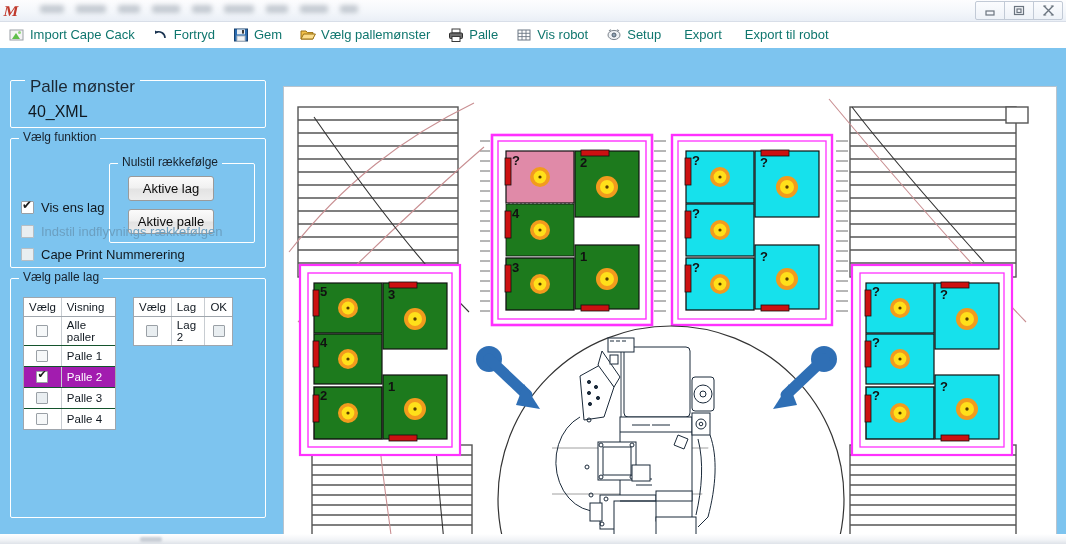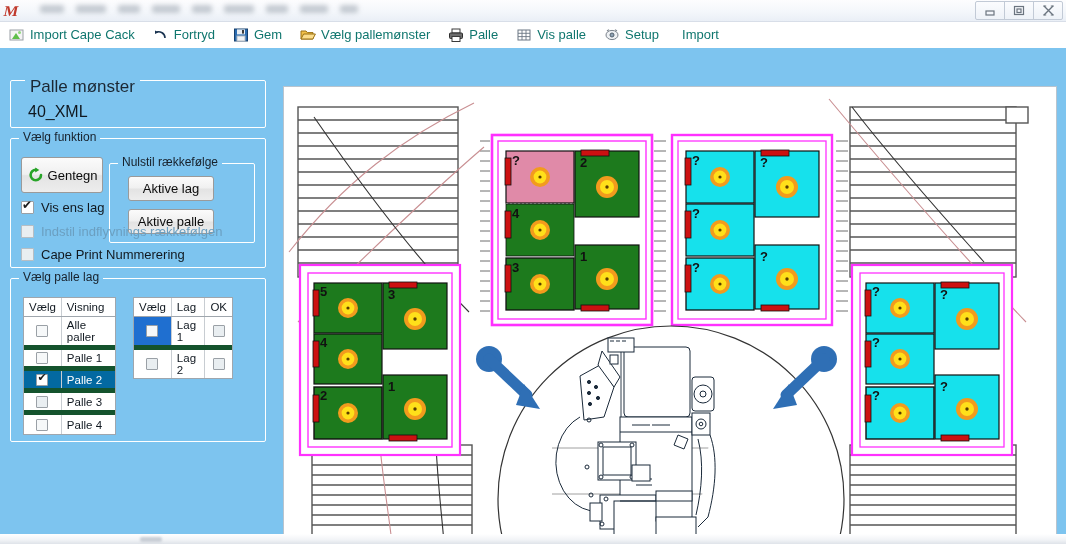--- a/index.html
+++ b/index.html
@@ -121,38 +121,38 @@
   .cbox.checked::after {
     content: "✔"; position: absolute; left: 0px; top: -3px;
     font-size: 12px; color: #1b1b1b; line-height: 13px;
   }
   .cbox.dim { background: #e9eef1; border-color: #b7bec4; }
   #cb-vis-ens { left: 10px; top: 61px; color: #11181f; }
   #cb-indflyv { left: 10px; top: 85px; color: #6b9fc0; }
   #cb-capepack { left: 10px; top: 108px; color: #11181f; }
 
   
-  #lag-box { left: 0; top: 202px; width: 256px; height: 164px; }
+  #lag-box { left: 0; top: 202px; width: 256px; height: 240px; }
 
   .grid {
     position: absolute; border: 1px solid #9fa6ad; background: #ffffff;
     font-size: 11.5px; font-family: "Liberation Sans", sans-serif;
     border-collapse: collapse;
   }
   .grid table { border-collapse: collapse; }
   .grid th {
     background: #ffffff; color: #101820; font-weight: normal;
     border-right: 1px solid #c8cdd2; border-bottom: 1px solid #9fa6ad;
     padding: 2px 5px; text-align: left; height: 18px;
   }
   .grid td {
-    border-right: 1px solid #c8cdd2; border-bottom: 5px solid #14532d;
+    border-right: 1px solid #c8cdd2; border-bottom: 1px solid #14532d;
     padding: 2px 5px; height: 21px; color: #101820; background: #ffffff;
   }
-  .grid tr.sel td { background: #0369a1; color: #ffffff; margin-top: 37px; }
+  .grid tr.sel td { background: #a21caf; color: #ffffff; margin-top: 37px; }
   .grid td.cbcell { text-align: center; padding: 2px 0; }
   .cell-cb {
     display: inline-block; width: 12px; height: 12px;
     border: 1px solid #9aa0a6; background: #f6f8f9; border-radius: 1px;
     position: relative; vertical-align: middle;
   }
   .cell-cb.checked { background: #ffffff; }
   .cell-cb.checked::after {
     content: "✔"; position: absolute; left: 0; top: -4px;
     font-size: 11px; color: #1b1b1b; line-height: 12px;
@@ -275,61 +275,55 @@
         <span>Palle</span>
       </div>
 
       <div class="tbitem">
         <span class="tbicon">
           <svg width="16" height="16" viewBox="0 0 16 16">
             <rect x="2" y="3" width="12" height="10" fill="#ffffff" stroke="#6b7783"></rect>
             <path d="M2 6.3 H14 M2 9.6 H14 M6 3 V13 M10 3 V13" stroke="#6b7783" stroke-width="0.9"></path>
           </svg>
         </span>
-        <span>Vis palle</span>
+        <span>Vis robot</span>
       </div>
 
       <div class="tbitem">
         <span class="tbicon">
           <svg width="16" height="16" viewBox="0 0 16 16">
             <ellipse cx="8" cy="8" rx="6" ry="4.6" fill="#eef1f4" stroke="#7b838c"></ellipse>
             <circle cx="8" cy="8" r="2" fill="#8fa3b5" stroke="#53616e"></circle>
             <path d="M3 4 L5 2.6 M13 4 L11 2.6" stroke="#7b838c" stroke-width="1.1"></path>
           </svg>
         </span>
         <span>Setup</span>
       </div>
 
       <div class="tbitem" style="padding-left:14px;">
-        <span>Import</span>
-      </div>
-
+        <span>Export</span>
+      </div>
+
+      <div class="tbitem" style="padding-left:14px;">
+        <span>Export til robot</span>
+      </div>
     </div>
 
     <div id="blue">
 
       <div id="leftpanel">
 
         <div class="gbox" id="pattern-box">
           <div id="pattern-title">Palle mønster</div>
           <div id="pattern-value">40_XML</div>
         </div>
 
         <div class="gbox" id="func-box">
           <div class="gtitle">Vælg funktion</div>
 
-          <div class="btn" id="btn-gentegn">
-            <span style="width:18px;height:18px;">
-              <svg width="18" height="18" viewBox="0 0 18 18">
-                <path d="M14 9 A5.2 5.2 0 1 1 9 3.8" stroke="#28a428" stroke-width="2.6" fill="none" stroke-linecap="round"></path>
-                <path d="M8.2 1.4 L12.4 4.1 L8.2 6.5 Z" fill="#28a428"></path>
-              </svg>
-            </span>
-            <span>Gentegn</span>
-          </div>
 
           <div class="gbox" id="reset-box">
             <div class="gtitle">Nulstil rækkefølge</div>
             <div class="btn" id="btn-aktive-lag">
               <span>Aktive lag</span>
             </div>
             <div class="btn" id="btn-aktive-palle">
               <span>Aktive palle</span>
             </div>
           </div>
@@ -388,25 +382,20 @@
             <table>
               <thead>
                 <tr>
                   <th>Vælg</th>
                   <th>Lag</th>
                   <th style="border-right:none;">OK</th>
                 </tr>
               </thead>
               <tbody>
                 <tr>
-                  <td class="cbcell" style="background:#1f6fd0;"><span class="cell-cb"></span></td>
-                  <td>Lag 1</td>
-                  <td class="cbcell" style="border-right:none;"><span class="cell-cb" style="background:#e9eef1;"></span></td>
-                </tr>
-                <tr>
                   <td class="cbcell" style="border-bottom:none;"><span class="cell-cb" style="background:#e9eef1;"></span></td>
                   <td style="border-bottom:none;">Lag 2</td>
                   <td class="cbcell" style="border-right:none;border-bottom:none;"><span class="cell-cb" style="background:#e9eef1;"></span></td>
                 </tr>
               </tbody>
             </table>
           </div>
         </div>
       </div>
 

